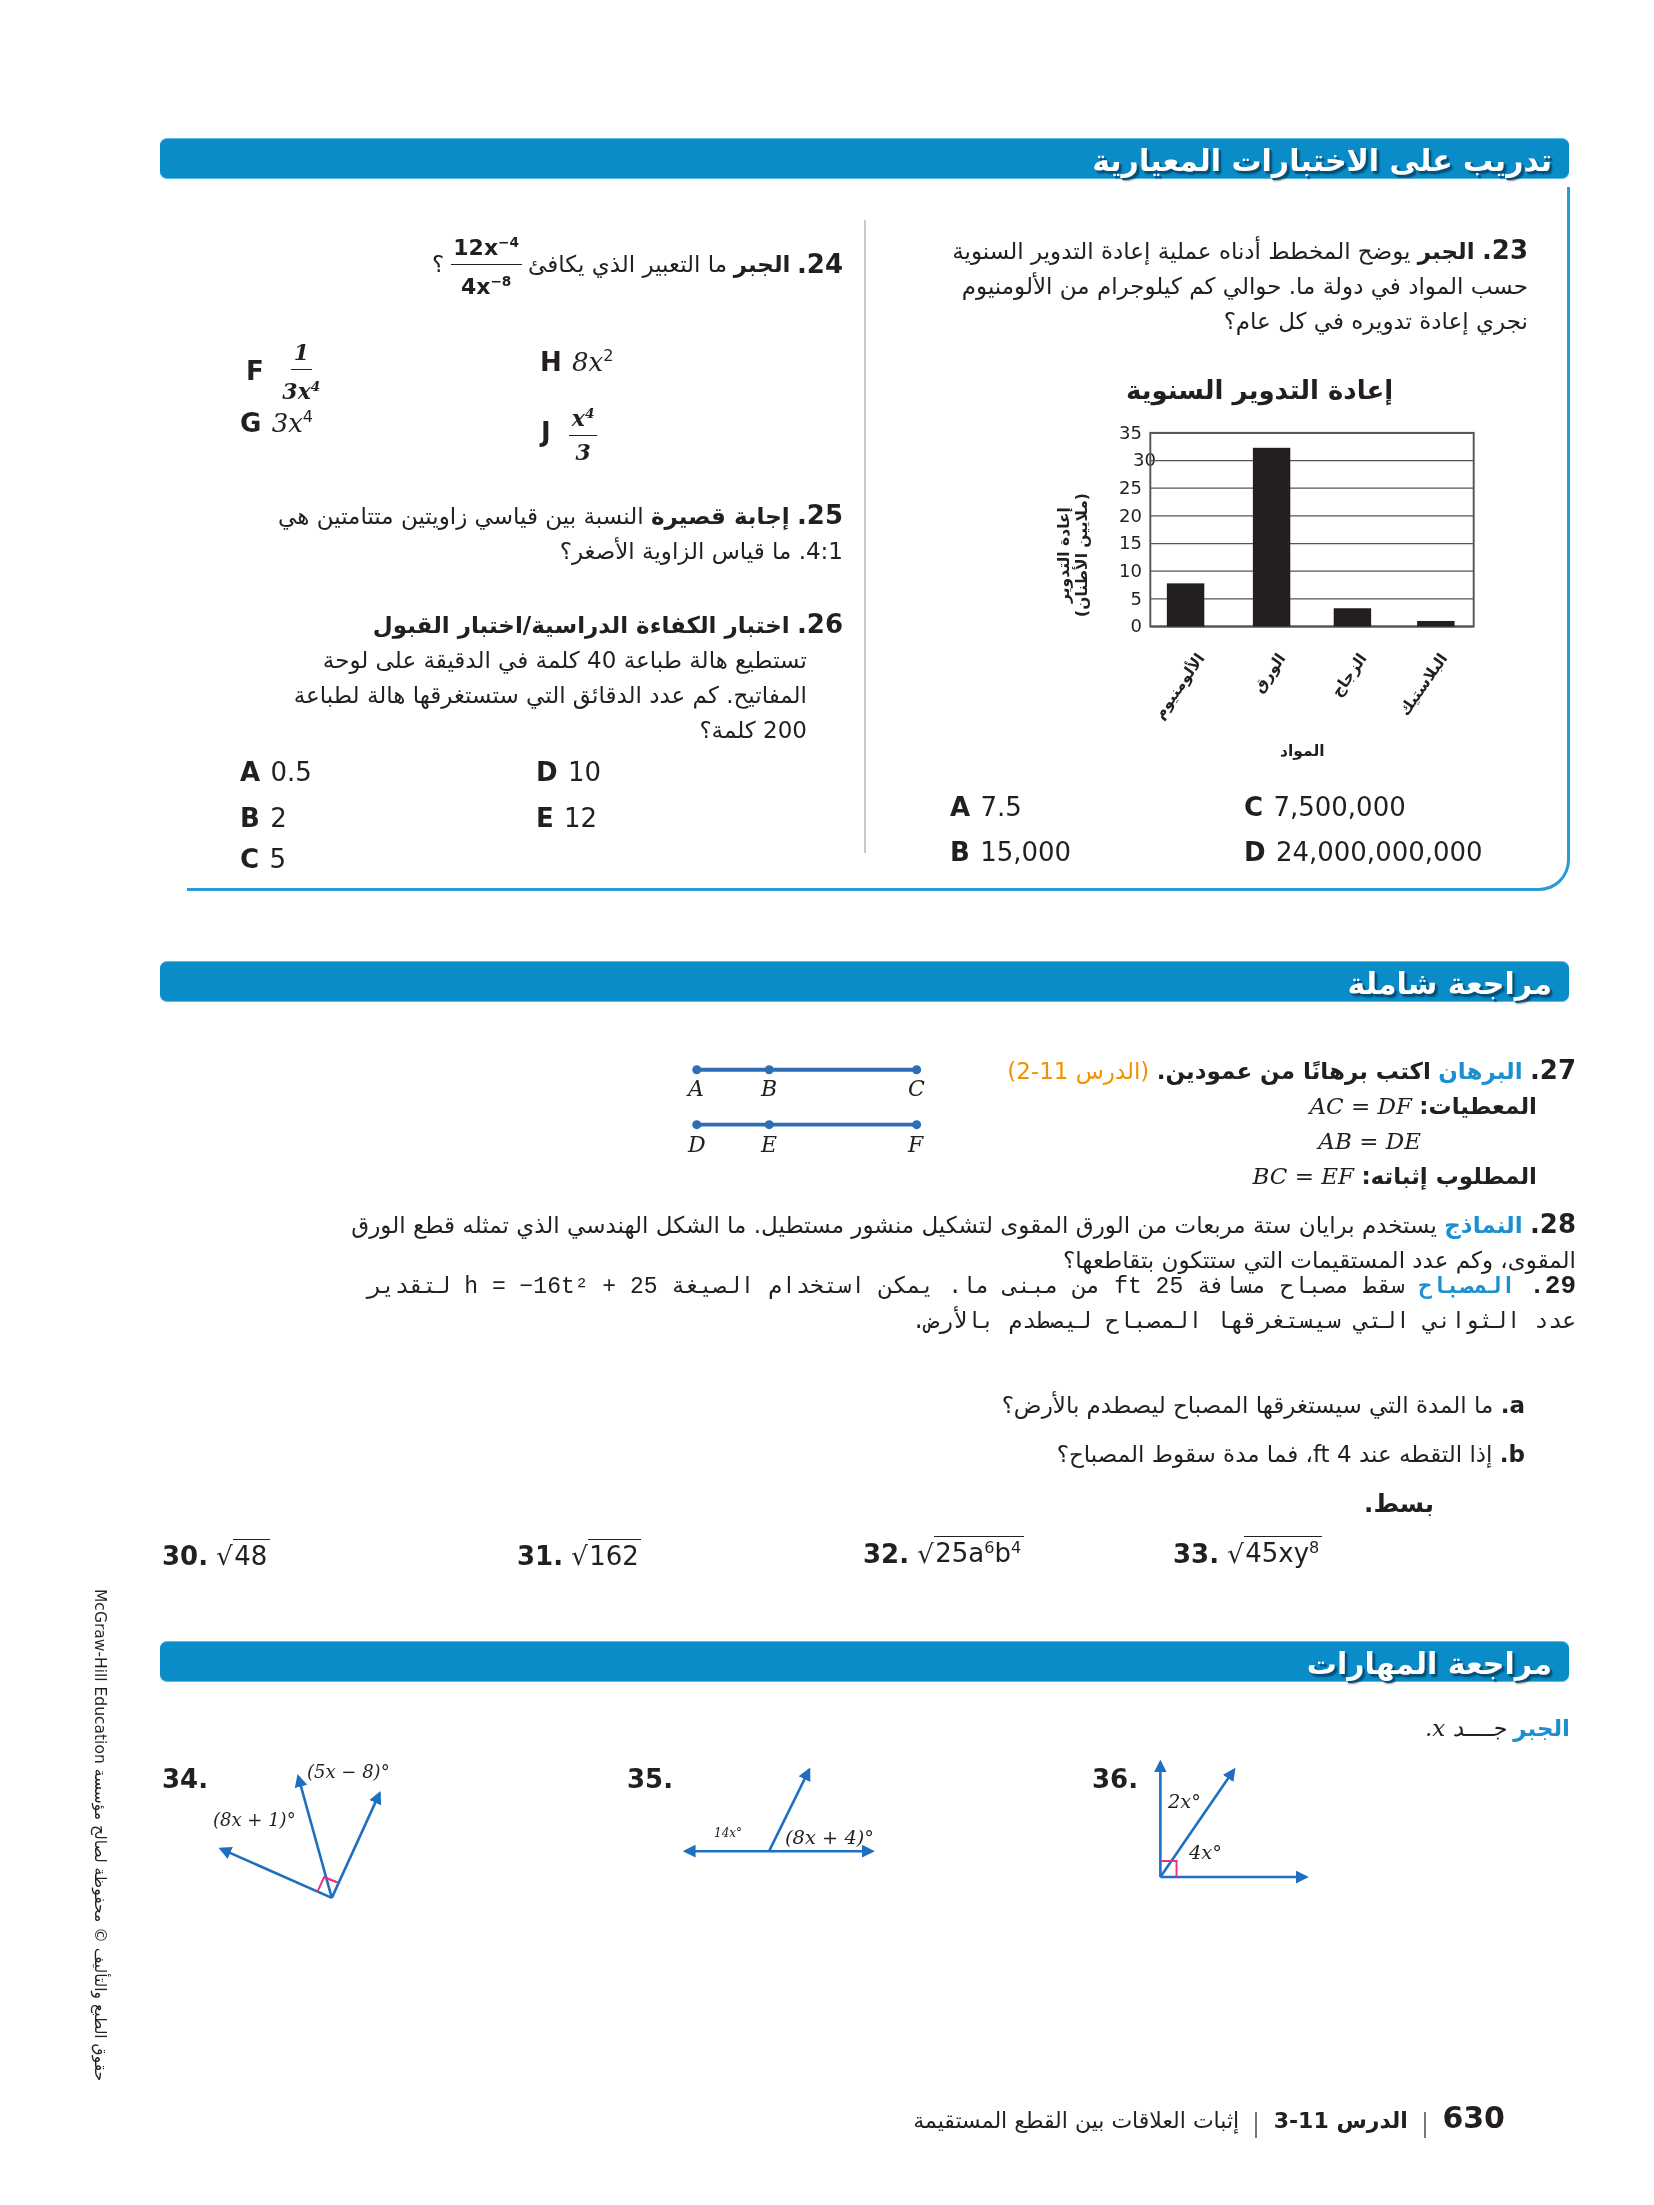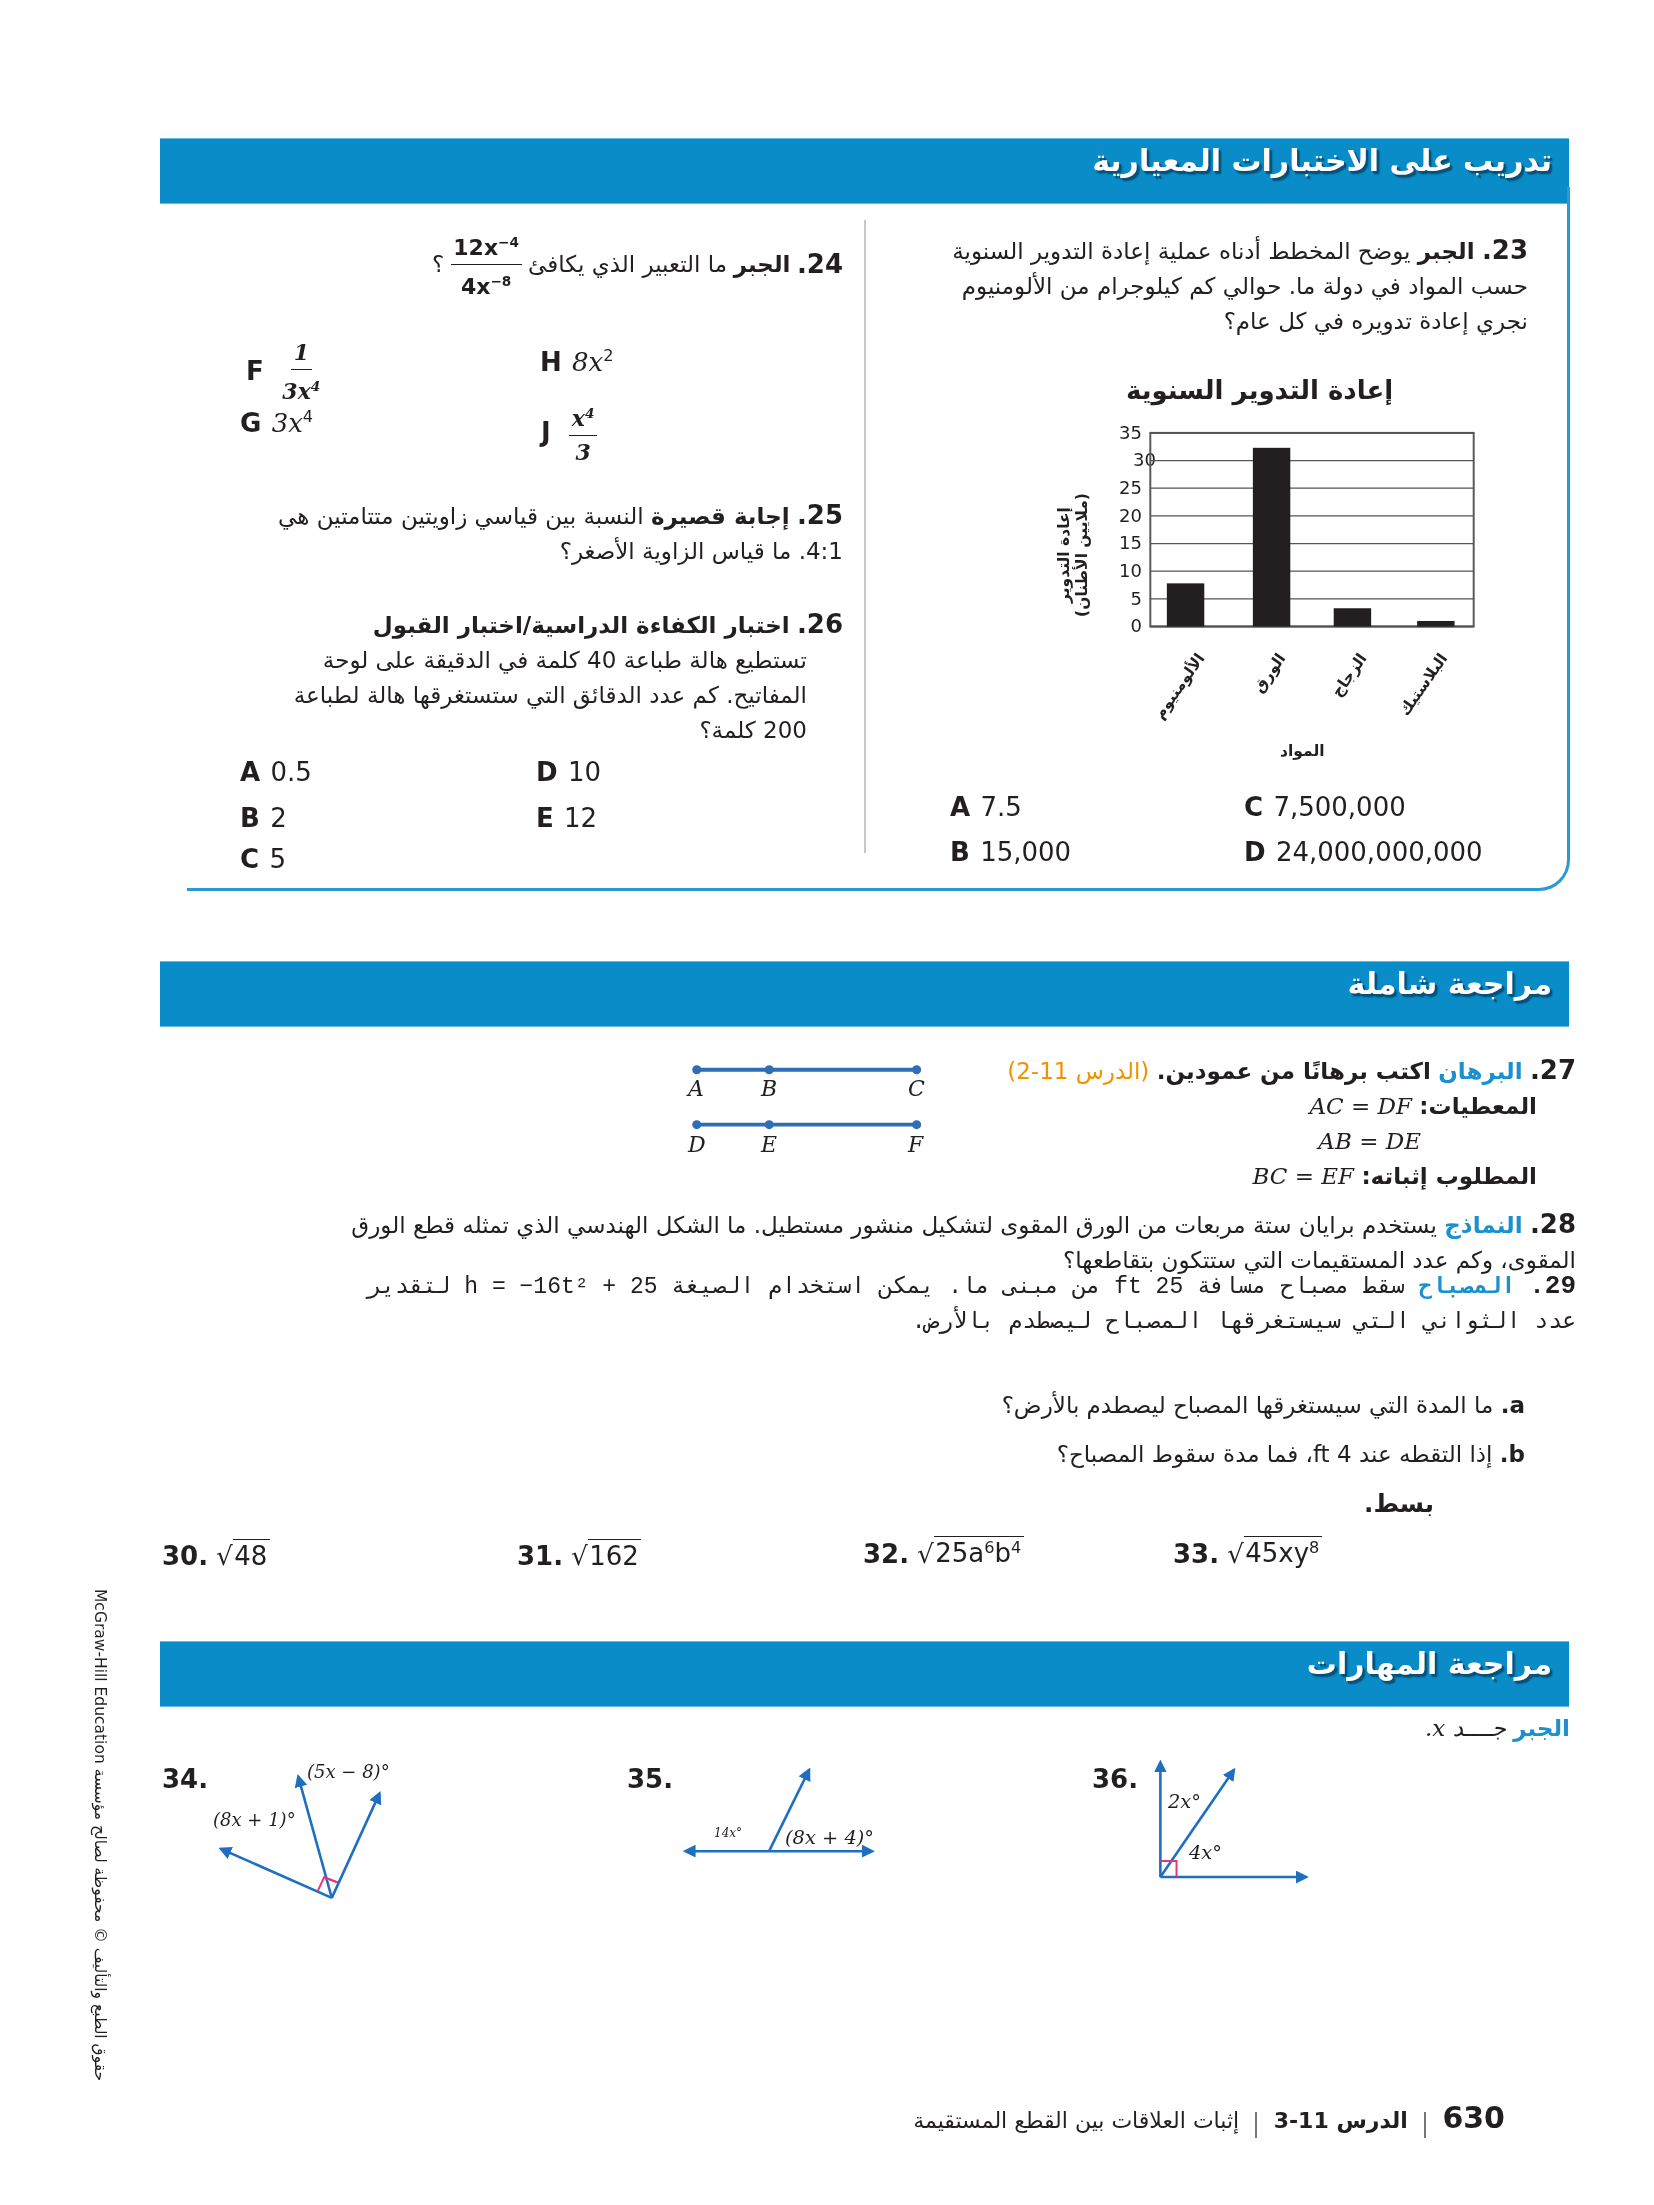--- a/index.html
+++ b/index.html
@@ -5,23 +5,23 @@
   * { box-sizing: border-box; margin: 0; padding: 0; }
   html, body { width: 1654px; height: 2205px; background: #ffffff; }
   body { position: relative; font-family: "DejaVu Sans", sans-serif; color: #231f20; overflow: hidden; }
 
   .abs { position: absolute; }
   .rtl { direction: rtl; text-align: right; }
   .ltr { direction: ltr; text-align: left; }
 
   
   .banner {
-    position: absolute; left: 160px; height: 66px;
+    position: absolute; left: 160px; height: 41px;
     background: #0a8cc8;
-    border-top: 1.9px solid #5bbbe3; border-bottom: 1.9px solid #5bbbe3;
+    border-top: 1.9px solid #5bbbe3; border-bottom: 1.9px solid #5bbbe3; border-radius: 7px;
   }
   .banner-title {
     position: absolute; right: 17px; top: 3.9px;
     color: #ffffff; font-weight: bold; font-size: 30px; letter-spacing: 0.6px;
     text-shadow: 1.9px 1.9px 0 #06507a, 2.6px 2.6px 1.9px rgba(0,0,0,.45);
     direction: rtl; white-space: nowrap;
   }
 
   
   .tp-frame {

